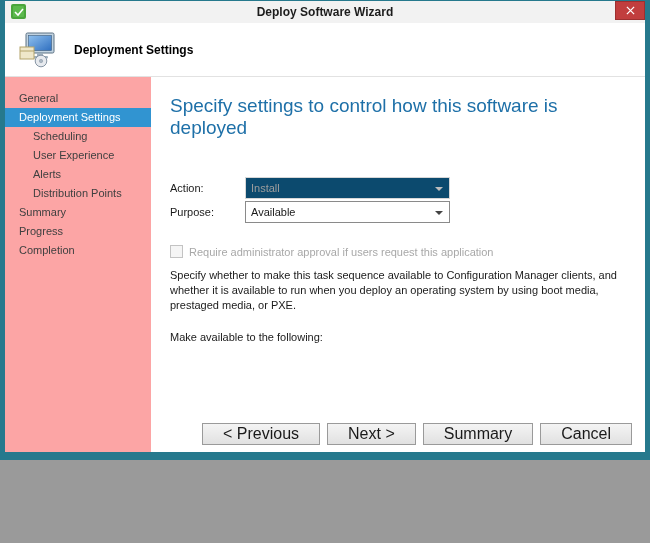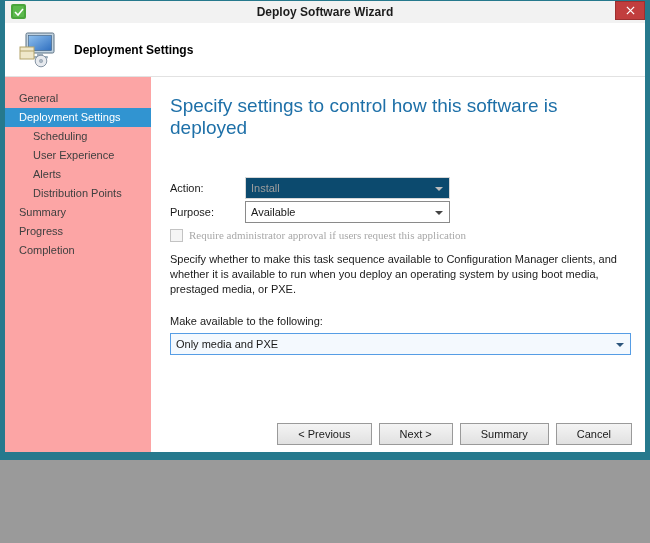--- a/index.html
+++ b/index.html
@@ -55,41 +55,41 @@
   }
   .combo .combo-text { overflow:hidden; white-space:nowrap; }
   .combo .arrow {
     position:absolute; right:6px; top:9px; width:0; height:0;
     border-left:4px solid transparent; border-right:4px solid transparent;
     border-top:4px solid #444444;
   }
   .combo.disabled { border-color:#d7d7d7; background:#0c4a6e; color:#9d9d9d; cursor:default; }
   .combo.disabled .arrow { border-top-color:#bdbdbd; }
 
-  .check-row { display:flex; margin-top:6px;font-family:Liberation Serif, serif; }
+  .check-row { display:flex; align-items:center; margin-top:22px; }
   .checkbox { width:13px; height:13px; border:1px solid #c3c3c3; background:#f5f5f5; flex:none; }
   .check-label { margin-left:6px; color:#a8a8a8; }
 
   .desc { margin-top:10px; line-height:1.35; color:#1a1a1a; max-width:462px; }
 
   .make-label { margin-top:18px; }
   .combo.wide {
     margin-top:6px; width:100%; border-color:#569de5; background:#f4f9fe;
   }
   .combo.wide .arrow { border-top-color:#2d567c; }
 
   
   .footer {
     position:absolute; right:13px; bottom:7px;
     display:flex; gap:7px;
   }
   .btn {
     min-width:62px; height:22px; padding:0 20px;
     border:1px solid #9a9a9a; background:linear-gradient(#f4f4f4,#e1e1e1);
-    font-family:"Liberation Sans", sans-serif; font-size:11px; color:#1a1a1a;
+    font-family:"Liberation Sans", sans-serif; font-size:16px; color:#1a1a1a;
     display:inline-flex; align-items:center; justify-content:center; cursor:pointer;
   }
 </style>
 </head>
 <body>
 
 <div class="window">
 
   <div class="titlebar">
     <span class="app-icon">
@@ -163,24 +163,20 @@
       </div>
 
       <div class="check-row">
         <span class="checkbox"></span>
         <span class="check-label">Require administrator approval if users request this application</span>
       </div>
 
       <div class="desc">Specify whether to make this task sequence available to Configuration Manager clients, and whether it is available to run when you deploy an operating system by using boot media, prestaged media, or PXE.</div>
 
       <div class="make-label">Make available to the following:</div>
-      <div class="combo wide">
-        <span class="combo-text">Only media and PXE</span>
-        <span class="arrow"></span>
-      </div>
     </div>
   </div>
 
   <div class="footer">
     <button class="btn">&lt; Previous</button>
     <button class="btn">Next &gt;</button>
     <button class="btn">Summary</button>
     <button class="btn">Cancel</button>
   </div>
 

